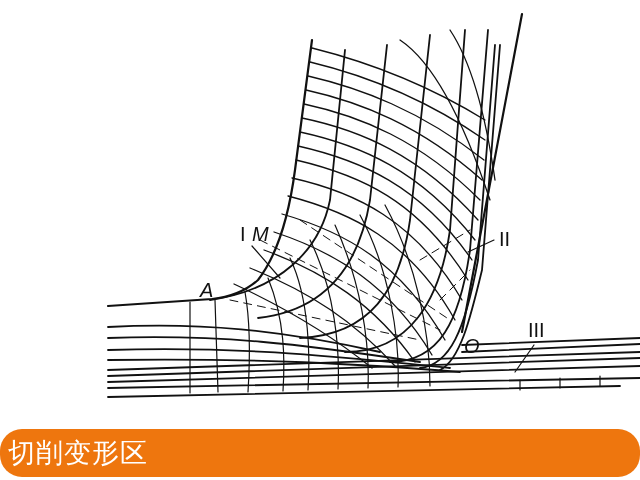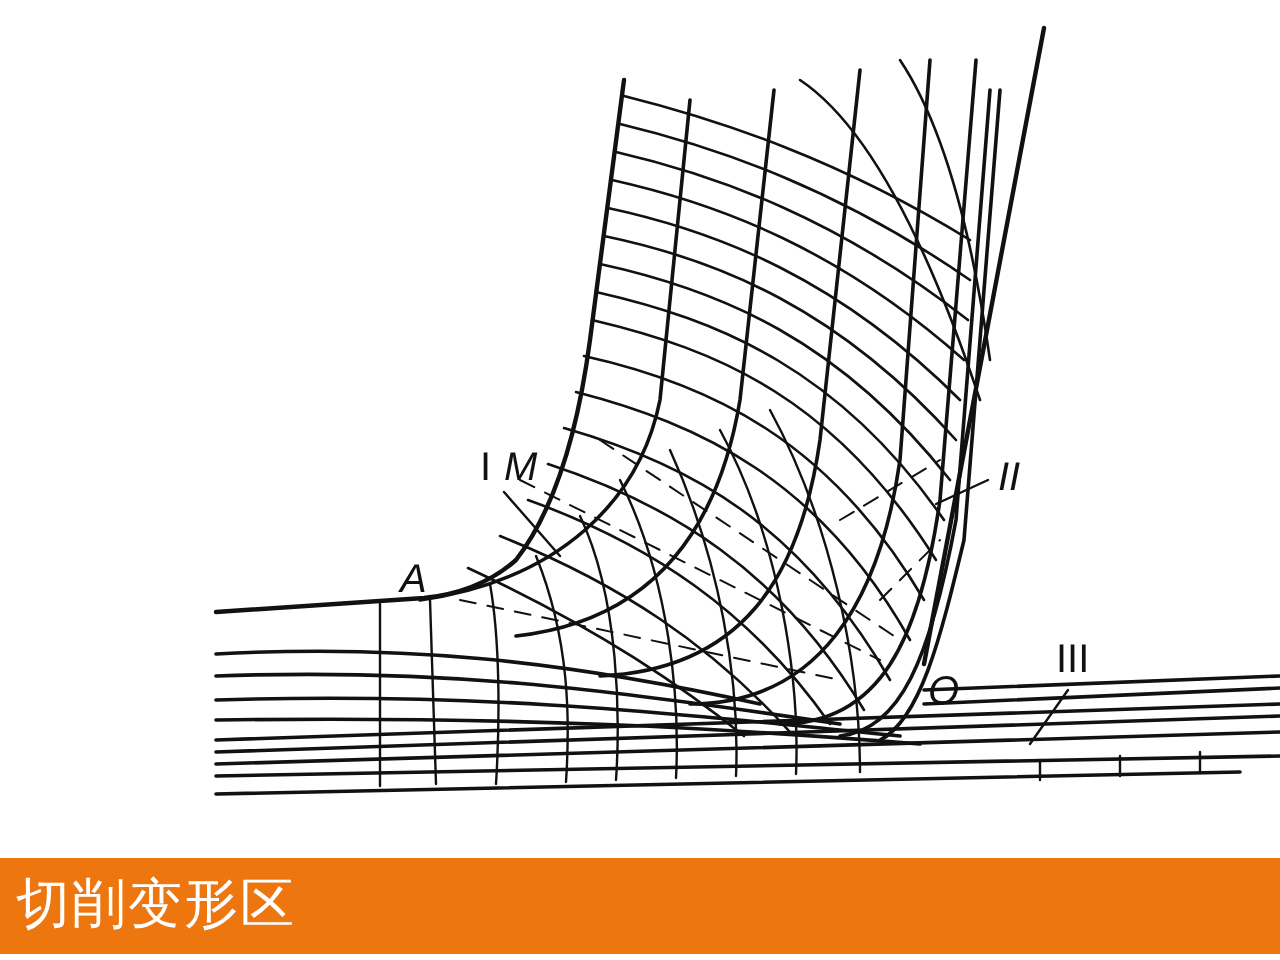--- a/index.html
+++ b/index.html
@@ -1,21 +1,21 @@
 <!DOCTYPE html>
 <html><head>
 <meta charset="utf-8">
 <style>
   html, body { margin:0; padding:0; }
   body { width:640px; height:480px; background:#ffffff; position:relative; overflow:hidden;
          font-family:"DejaVu Sans", sans-serif; }
   #diagram { position:absolute; left:0; top:0; width:640px; height:420px; }
   .lbl { position:absolute; font-family:"Liberation Sans", sans-serif; font-size:20px; color:#111; line-height:1; }
   .lbl.it { font-style:italic; }
-  #caption-bar { position:absolute; left:0; top:429px; width:640px; height:48px; background:#ee760e; }
+  #caption-bar { position:absolute; left:0; top:429px; width:640px; height:48px; background:#ee760e;border-radius:22px; }
   #caption-text { position:absolute; left:8px; top:8px; color:#ffffff; font-size:27px; line-height:32px;
                   font-family:"DejaVu Sans", sans-serif; letter-spacing:1px; }
 </style>
 </head>
 <body>
 
 <div id="diagram">
   <svg width="640" height="420" viewBox="0 0 640 420">
     <g fill="none" stroke="#111" stroke-linecap="round">
 
@@ -91,20 +91,20 @@
 
       <path d="M252,246 L280,278" stroke-width="1.2"></path>
       <path d="M494,240 L468,252" stroke-width="1.2"></path>
       <path d="M534,345 L515,372" stroke-width="1.2"></path>
     </g>
   </svg>
 
   <span class="lbl" style="left:240px;top:224px;">I</span>
   <span class="lbl it" style="left:252px;top:224px;">M</span>
   <span class="lbl it" style="left:200px;top:280px;">A</span>
-  <span class="lbl" style="left:499px;top:229px;font-style:italic;">II</span>
+  <span class="lbl" style="left:499px;top:229px;">II</span>
   <span class="lbl it" style="left:464px;top:336px;">O</span>
   <span class="lbl" style="left:528px;top:320px;text-align:right;">III</span>
 </div>
 
 <div id="caption-bar">
   <span id="caption-text">切削变形区</span>
 </div>
 
 </body></html>

